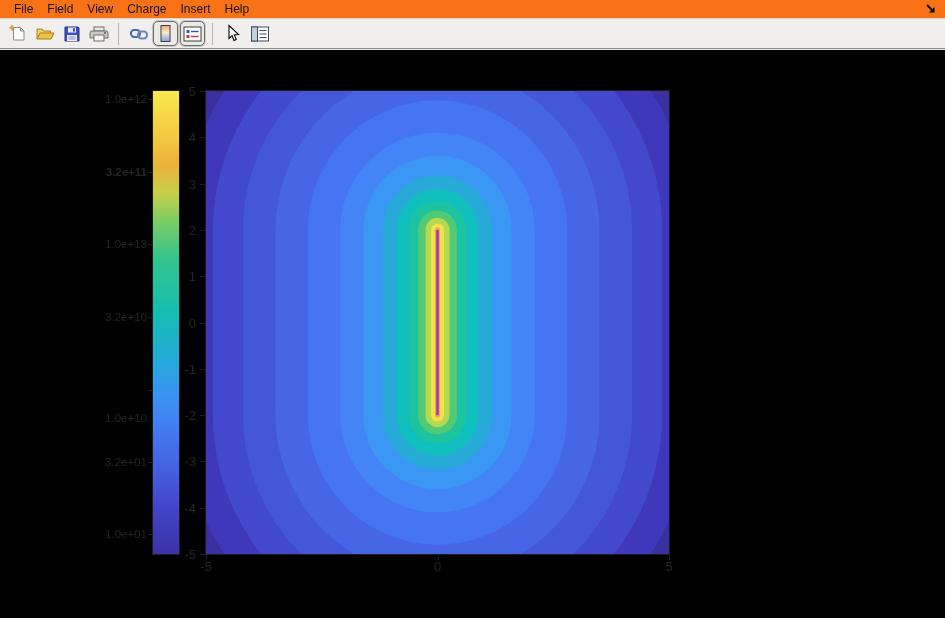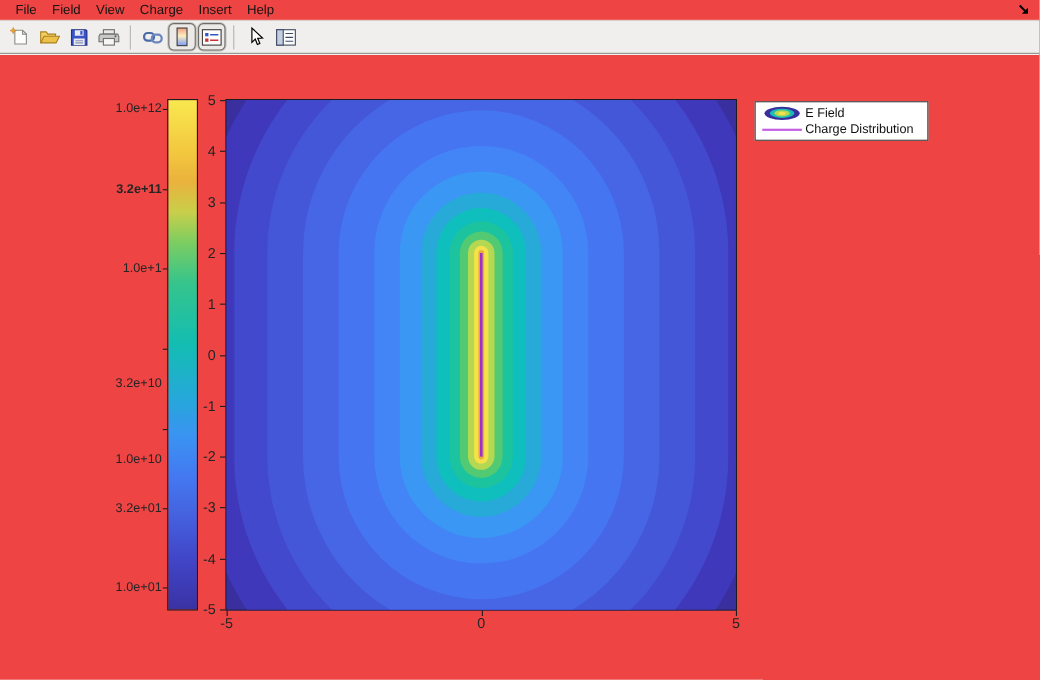--- a/index.html
+++ b/index.html
@@ -1,28 +1,28 @@
 <!DOCTYPE html>
 <html><head>
 <meta charset="utf-8">
 <style>
   html,body{margin:0;padding:0}
   body{width:945px;height:618px;background:#f0efed;font-family:"Liberation Sans",sans-serif;overflow:hidden;position:relative}
   
-  .menubar{height:19px;background:#ef4444;border-bottom:1px solid #d9d7d3;display:flex;align-items:center;padding-left:7px;position:relative;box-sizing:border-box}
+  .menubar{height:19px;background:#f97316;border-bottom:1px solid #d9d7d3;display:flex;align-items:center;padding-left:7px;position:relative;box-sizing:border-box}
   .menu-item{font-size:12px;color:#141414;padding:1px 7px 2px 7px;cursor:default;white-space:nowrap}
   .dock{position:absolute;right:7px;top:2px;width:14px;height:14px}
   
   .toolbar{height:30px;background:#f0efed;border-bottom:1px solid #8f8d89;display:flex;align-items:center;padding-left:4px;box-sizing:border-box}
   .tb-btn{width:25px;height:25px;display:flex;align-items:center;justify-content:center;border:1px solid transparent;border-radius:3px;margin:0 1px;box-sizing:border-box}
   .tb-btn.pressed{border:1px solid #6e6c68;background:#eceae6;border-radius:5px;box-shadow:0 0 0 1px #c9c7c2}
   .tb-btn svg{display:block}
   .tb-sep{width:1px;height:22px;background:#b6b4b0;margin:0 6px}
   
-  .figure{position:absolute;left:0;top:50px;width:945px;height:568px;background:#ef4444}
+  .figure{position:absolute;left:0;top:50px;width:945px;height:568px;background:#000000}
   .axes{position:absolute;left:205px;top:40px;width:463px;height:463px;border:1px solid #1c1c1c;background:#392f9e}
   .axes svg.contour{position:absolute;left:0;top:0;width:463px;height:463px;display:block}
   .ytick{position:absolute;left:-6px;width:5px;height:1px;background:#1c1c1c}
   .yticklabel{position:absolute;left:-52px;width:42px;text-align:right;font-size:13px;color:#252525;transform:translateY(-50%)}
   .xtick{position:absolute;bottom:-6px;width:1px;height:5px;background:#1c1c1c}
   .xticklabel{position:absolute;top:468px;width:40px;text-align:center;font-size:13px;color:#252525;transform:translateX(-50%)}
   
   .colorbar{position:absolute;left:152px;top:40px;width:26px;height:463px;border:1px solid #1c1c1c;box-sizing:content-box}
   .cbtick{position:absolute;left:-5px;width:4px;height:1px;background:#1c1c1c}
   .cblabel{position:absolute;right:32px;width:64px;text-align:right;font-size:11.5px;color:#252525;transform:translateY(-50%)}
@@ -145,23 +145,23 @@
     </div>
   </div>
 
 <div class="figure">
   <div class="colorbar" id="colorbar" style="background: linear-gradient(rgb(249, 232, 79) 0%, rgb(243, 200, 63) 10%, rgb(234, 178, 60) 16%, rgb(200, 207, 74) 22%, rgb(124, 205, 98) 28%, rgb(53, 196, 140) 36%, rgb(19, 189, 178) 48%, rgb(37, 169, 216) 58%, rgb(58, 147, 242) 66%, rgb(68, 120, 241) 74%, rgb(69, 96, 221) 82%, rgb(65, 70, 200) 90%, rgb(58, 50, 164) 100%);">
       <div class="cbtick" style="top: 7.871px;"></div>
       <div class="cblabel" style="top: 7.871px;">1.0e+12</div>
       <div class="cbtick" style="top: 81.025px;"></div>
       <div class="cblabel" style="top: 81.025px; font-weight: bold;">3.2e+11</div>
       <div class="cbtick" style="top: 152.79px;"></div>
-      <div class="cblabel" style="top: 152.79px;">1.0e+1</div>
+      <div class="cblabel" style="top: 152.79px;">1.0e+13</div>
       <div class="cbtick" style="top: 225.944px;"></div>
-      <div class="cblabel" style="top: 225.944px; margin-top: 32px;">3.2e+10</div>
+      <div class="cblabel" style="top: 225.944px;">3.2e+10</div>
       <div class="cbtick" style="top: 298.635px;"></div>
       <div class="cblabel" style="top: 298.635px; margin-top: 28px;">1.0e+10</div>
       <div class="cbtick" style="top: 370.863px;"></div>
       <div class="cblabel" style="top: 370.863px;">3.2e+01</div>
       <div class="cbtick" style="top: 443.091px;"></div>
       <div class="cblabel" style="top: 443.091px;">1.0e+01</div>
     </div>
   <div class="axes" id="axes">
     <svg class="contour" id="contour-svg" viewBox="0 0 463 463">
         <rect x="-185.2" y="-277.79999999999995" width="833.4" height="1018.5999999999999" rx="416.7" ry="416.7" fill="#392f9e"></rect>
@@ -203,32 +203,13 @@
       <div class="yticklabel" style="top: 416.7px;">-4</div>
       <div class="ytick" style="top: 463px;"></div>
       <div class="yticklabel" style="top: 463px;">-5</div>
       <div class="xtick" style="left: 0px;"></div>
       <div class="xticklabel" style="left: 0px;">-5</div>
       <div class="xtick" style="left: 231.5px;"></div>
       <div class="xticklabel" style="left: 231.5px;">0</div>
       <div class="xtick" style="left: 463px;"></div>
       <div class="xticklabel" style="left: 463px;">5</div>
     </div>
-  <div class="legend" id="legend">
-      <div class="leg-row">
-        <span class="leg-marker">
-          <svg width="36" height="14" viewBox="0 0 36 14">
-            <ellipse cx="18" cy="7" rx="16" ry="6" fill="#392f9e"></ellipse>
-            <ellipse cx="18" cy="7" rx="11" ry="4.2" fill="#1abdb5"></ellipse>
-            <ellipse cx="18" cy="7" rx="7" ry="2.8" fill="#b5d852"></ellipse>
-            <ellipse cx="18" cy="7" rx="3.5" ry="1.5" fill="#f5e149"></ellipse>
-          </svg>
-        </span>
-        <span class="leg-label">E Field</span>
-      </div>
-      <div class="leg-row">
-        <span class="leg-marker">
-          <span style="display: inline-block; width: 36px; height: 2px; background: rgb(196, 95, 227);"></span>
-        </span>
-        <span class="leg-label">Charge Distribution</span>
-      </div>
-    </div>
 </div>
 
 </body></html>

